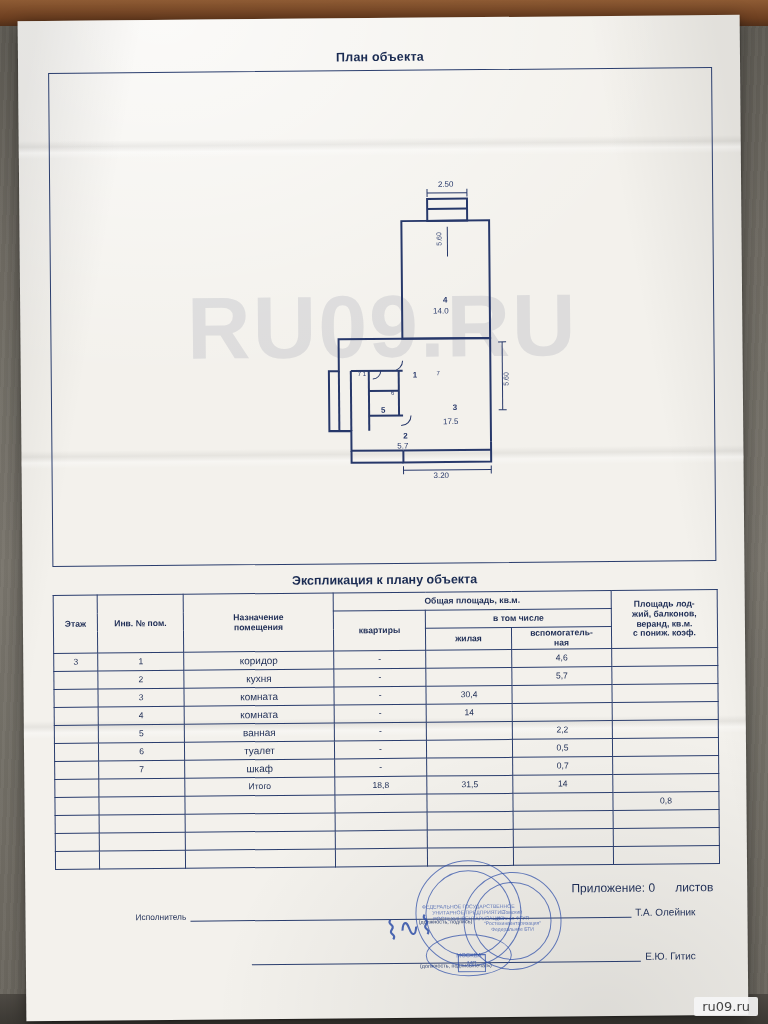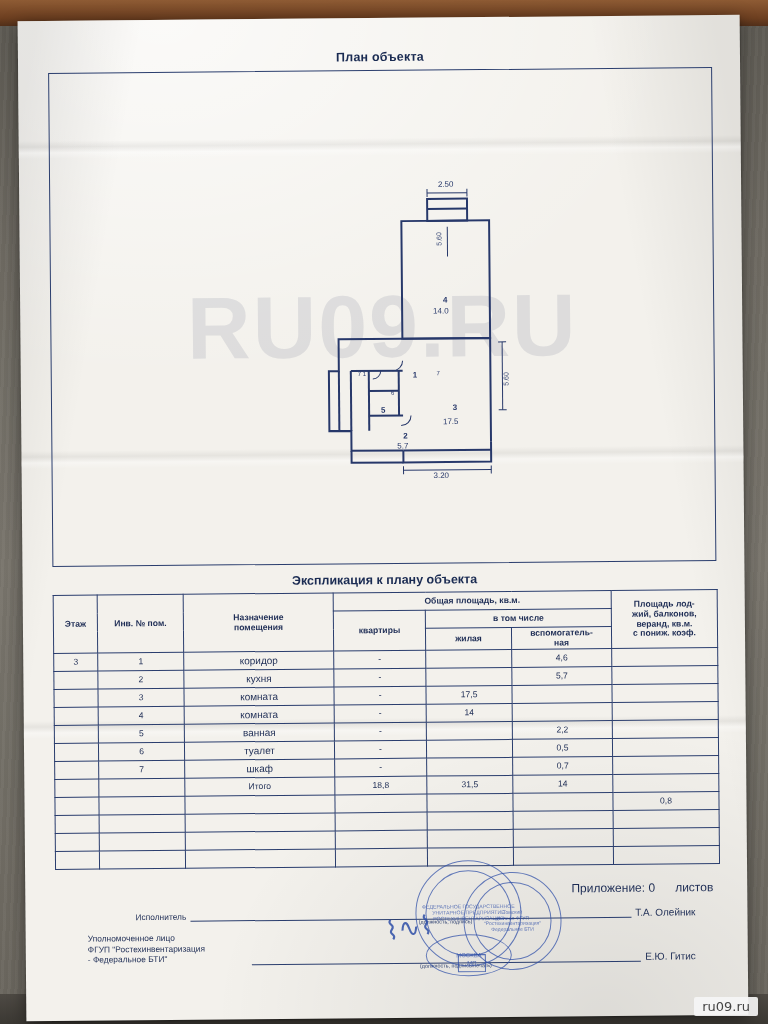--- a/index.html
+++ b/index.html
@@ -274,21 +274,21 @@
           <td>-</td>
           <td></td>
           <td>5,7</td>
           <td></td>
         </tr>
         <tr>
           <td></td>
           <td>3</td>
           <td class="name">комната</td>
           <td>-</td>
-          <td>17,5</td>
+          <td>30,4</td>
           <td></td>
           <td></td>
         </tr>
         <tr>
           <td></td>
           <td>4</td>
           <td class="name">комната</td>
           <td>-</td>
           <td>14</td>
           <td></td>
@@ -378,25 +378,20 @@
         <span>листов</span>
       </div>
 
       <div class="sig-row" style="left:80px;top:30px;width:560px;">
         <span class="lbl">Исполнитель</span>
         <span class="line" style="flex:1"></span>
         <span class="name">Т.А. Олейник</span>
       </div>
       <div class="under" style="position:absolute;left:300px;top:40px;width:180px">(должность, подпись)</div>
 
-      <div style="position:absolute;left:32px;top:52px;line-height:1.25;">
-        <div>Уполномоченное лицо</div>
-        <div>ФГУП "Ростехинвентаризация</div>
-        <div>- Федеральное БТИ"</div>
-      </div>
       <div class="sig-row" style="left:192px;top:74px;width:448px;">
         <span class="line" style="flex:1"></span>
         <span class="name">Е.Ю. Гитис</span>
       </div>
       <div class="under" style="position:absolute;left:300px;top:84px;width:200px">(должность, подпись/печать)</div>
 
       <div class="stamp inner-ring" style="left:360px;top:-18px;width:104px;height:104px;">
         <div class="st-txt">ФЕДЕРАЛЬНОЕ ГОСУДАРСТВЕННОЕ УНИТАРНОЕ ПРЕДПРИЯТИЕ РОСТЕХИНВЕНТАРИЗАЦИЯ</div>
       </div>
       <div class="stamp inner-ring" style="left:408px;top:-6px;width:96px;height:96px;">

